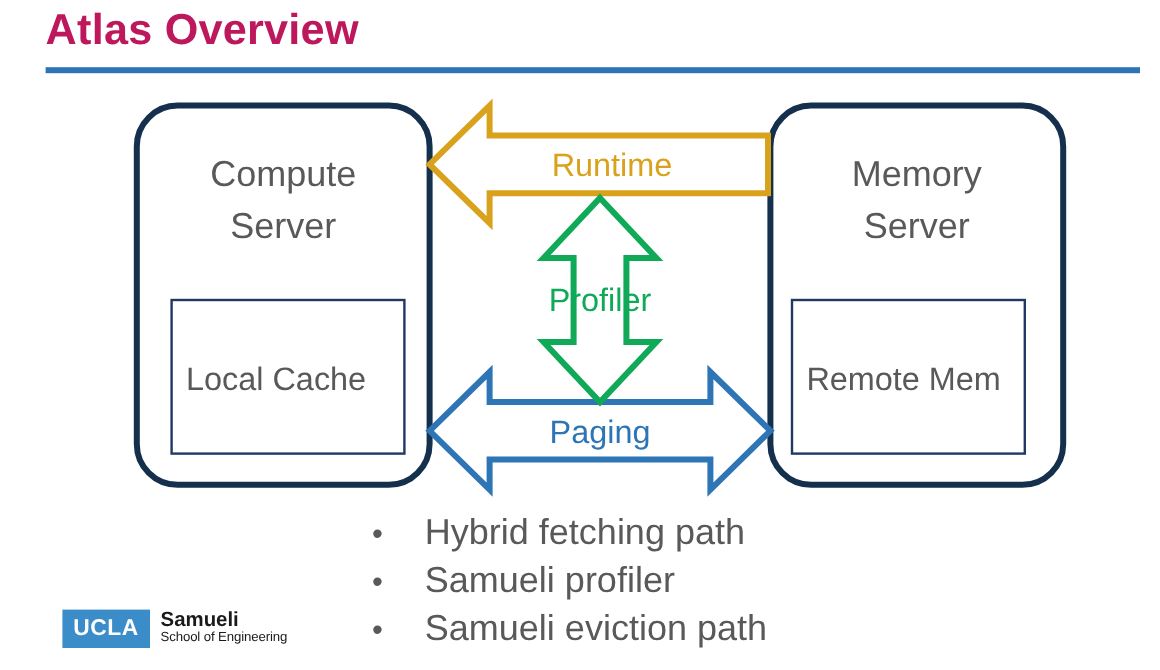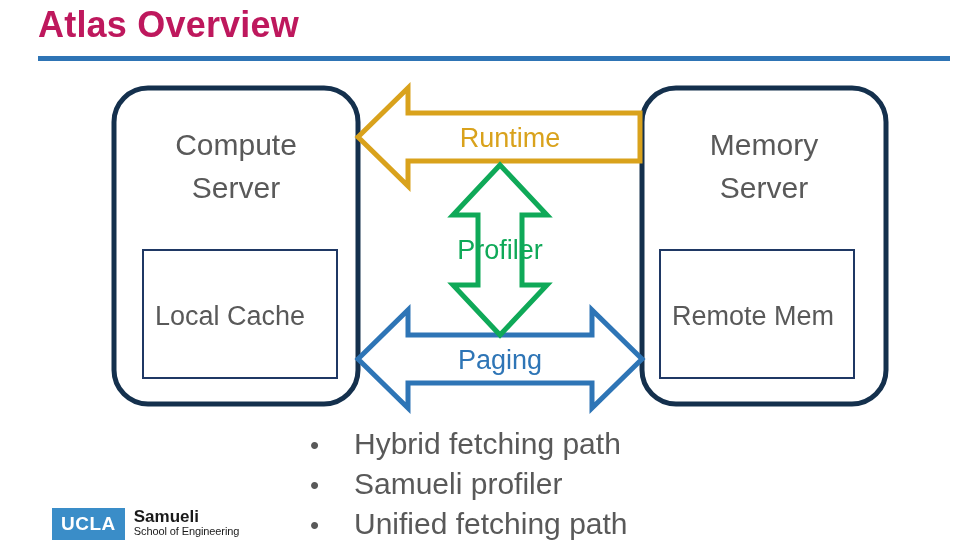--- a/index.html
+++ b/index.html
@@ -179,21 +179,21 @@
   <div class="bullet-row">
     <span class="bullet-dot">•</span>
     <span class="bullet-text">Hybrid fetching path</span>
   </div>
   <div class="bullet-row">
     <span class="bullet-dot">•</span>
     <span class="bullet-text">Samueli profiler</span>
   </div>
   <div class="bullet-row">
     <span class="bullet-dot">•</span>
-    <span class="bullet-text">Unified fetching path</span>
+    <span class="bullet-text">Samueli eviction path</span>
   </div>
 </div>
 
 <div id="ucla-logo">
   <div id="ucla-mark">UCLA</div>
   <div id="ucla-wordmark">
     <div id="ucla-school">Samueli</div>
     <div id="ucla-sub">School of Engineering</div>
   </div>
 </div>

